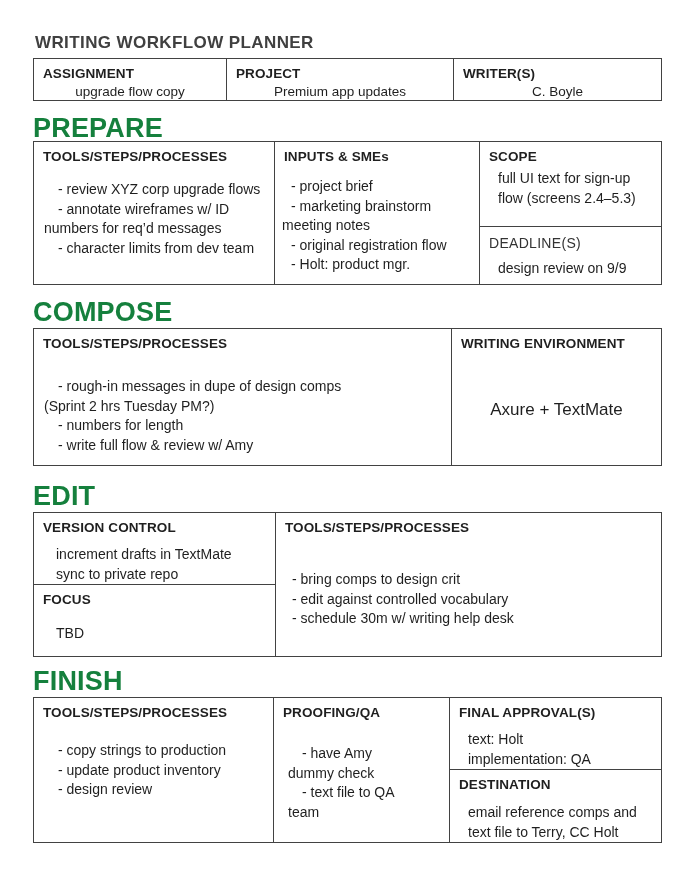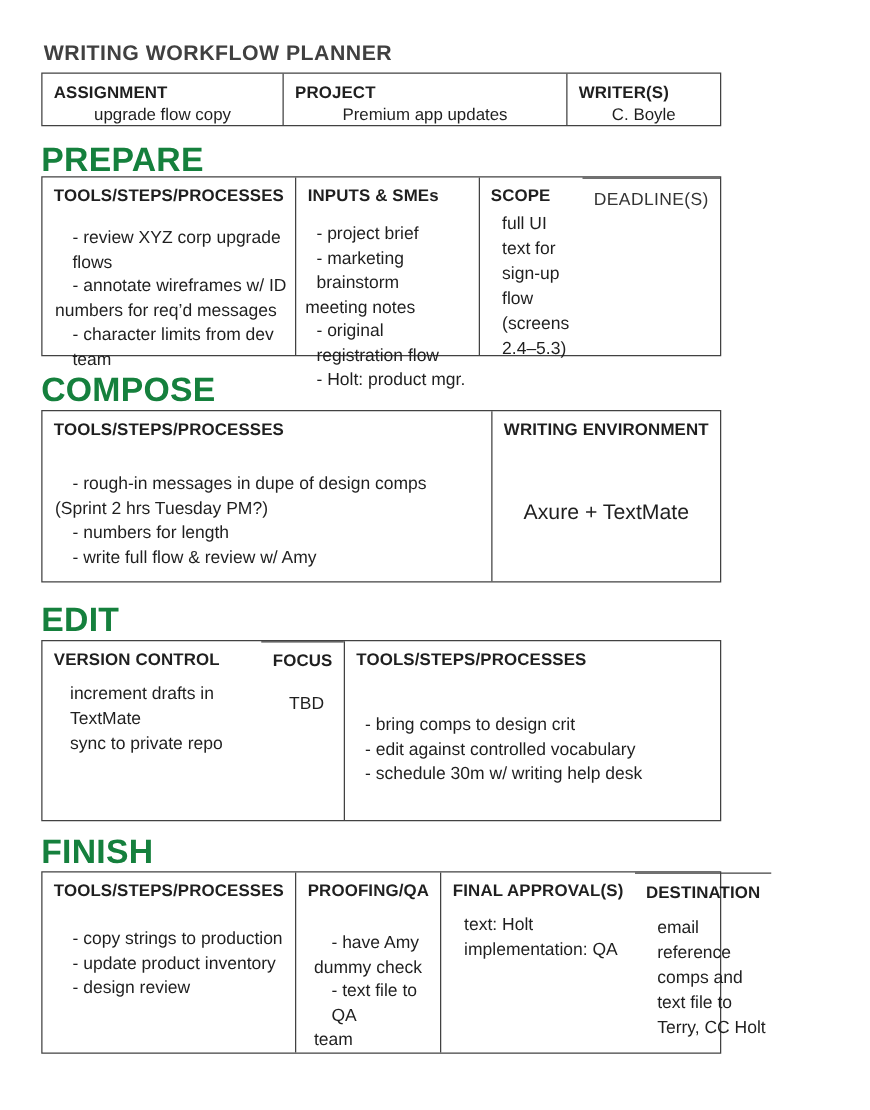--- a/index.html
+++ b/index.html
@@ -26,33 +26,33 @@
     left: 33px;
     font-size: 27px;
     font-weight: bold;
     letter-spacing: 0.2px;
     line-height: 28px;
     color: #15803d;
   }
   .table {
     position: absolute;
     left: 33px;
-    width: 544px;
+    width: 629px;
     box-sizing: border-box;
     border: 1.5px solid #424242;
     display: flex;
     background: #ffffff;
   }
   .col {
     box-sizing: border-box;
     height: 100%;
   }
   .col + .col { border-left: 1.5px solid #424242; }
   .col.grow { flex: 1 1 auto; }
-  .col.stack { display: flex; padding: 0; }
+  .col.stack { display: flex; flex-direction: column; padding: 0; }
   .subbox { box-sizing: border-box; }
   .subbox.bt { border-top: 1.5px solid #424242; }
   .cell-label {
     font-size: 13.5px;
     font-weight: bold;
     letter-spacing: 0.1px;
     padding: 7px 9px 0 9px;
     line-height: 15px;
     white-space: nowrap;
   }
@@ -135,20 +135,23 @@
     <div class="col grow stack">
       <div class="subbox" style="height:84px;">
         <div class="cell-label">SCOPE</div>
         <div class="vals" style="margin-top:4px;">
             <div class="ln">full UI text for sign-up</div>
             <div class="ln">flow (screens 2.4–5.3)</div>
           </div>
       </div>
       <div class="subbox bt" style="flex:1;">
         <div class="cell-label plain">DEADLINE(S)</div>
+        <div class="vals" style="margin-top:7px;">
+            <div class="ln">design review on 9/9</div>
+          </div>
       </div>
     </div>
   </div>
 
   <div class="section-heading" style="top:298px;">COMPOSE</div>
   <div class="table" style="top:328px; height:138px;">
     <div class="col" style="width:417px;">
       <div class="cell-label">TOOLS/STEPS/PROCESSES</div>
       <div class="list" style="margin-top:26px;">
           <div class="ln">- rough-in messages in dupe of design comps</div>

